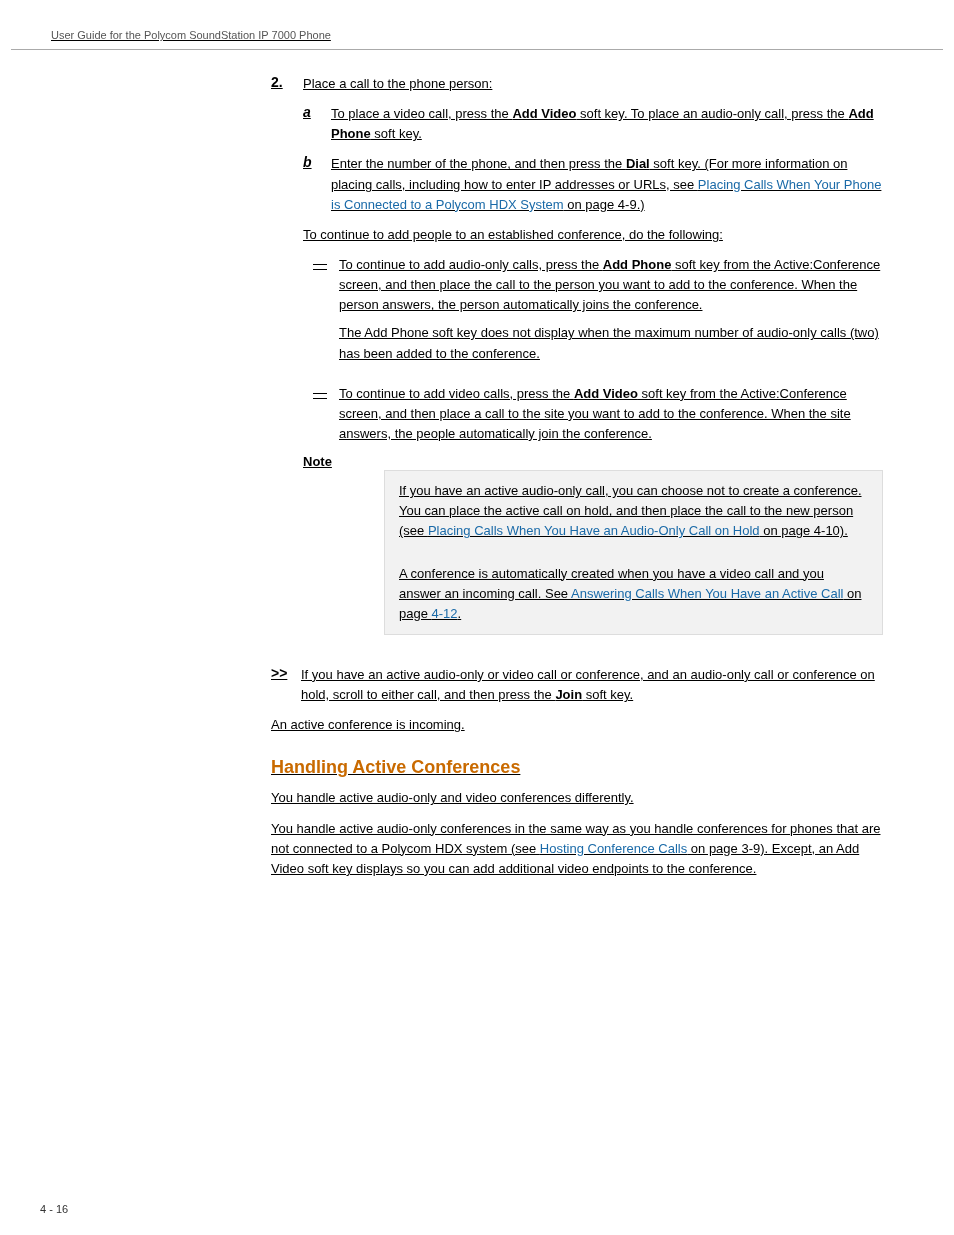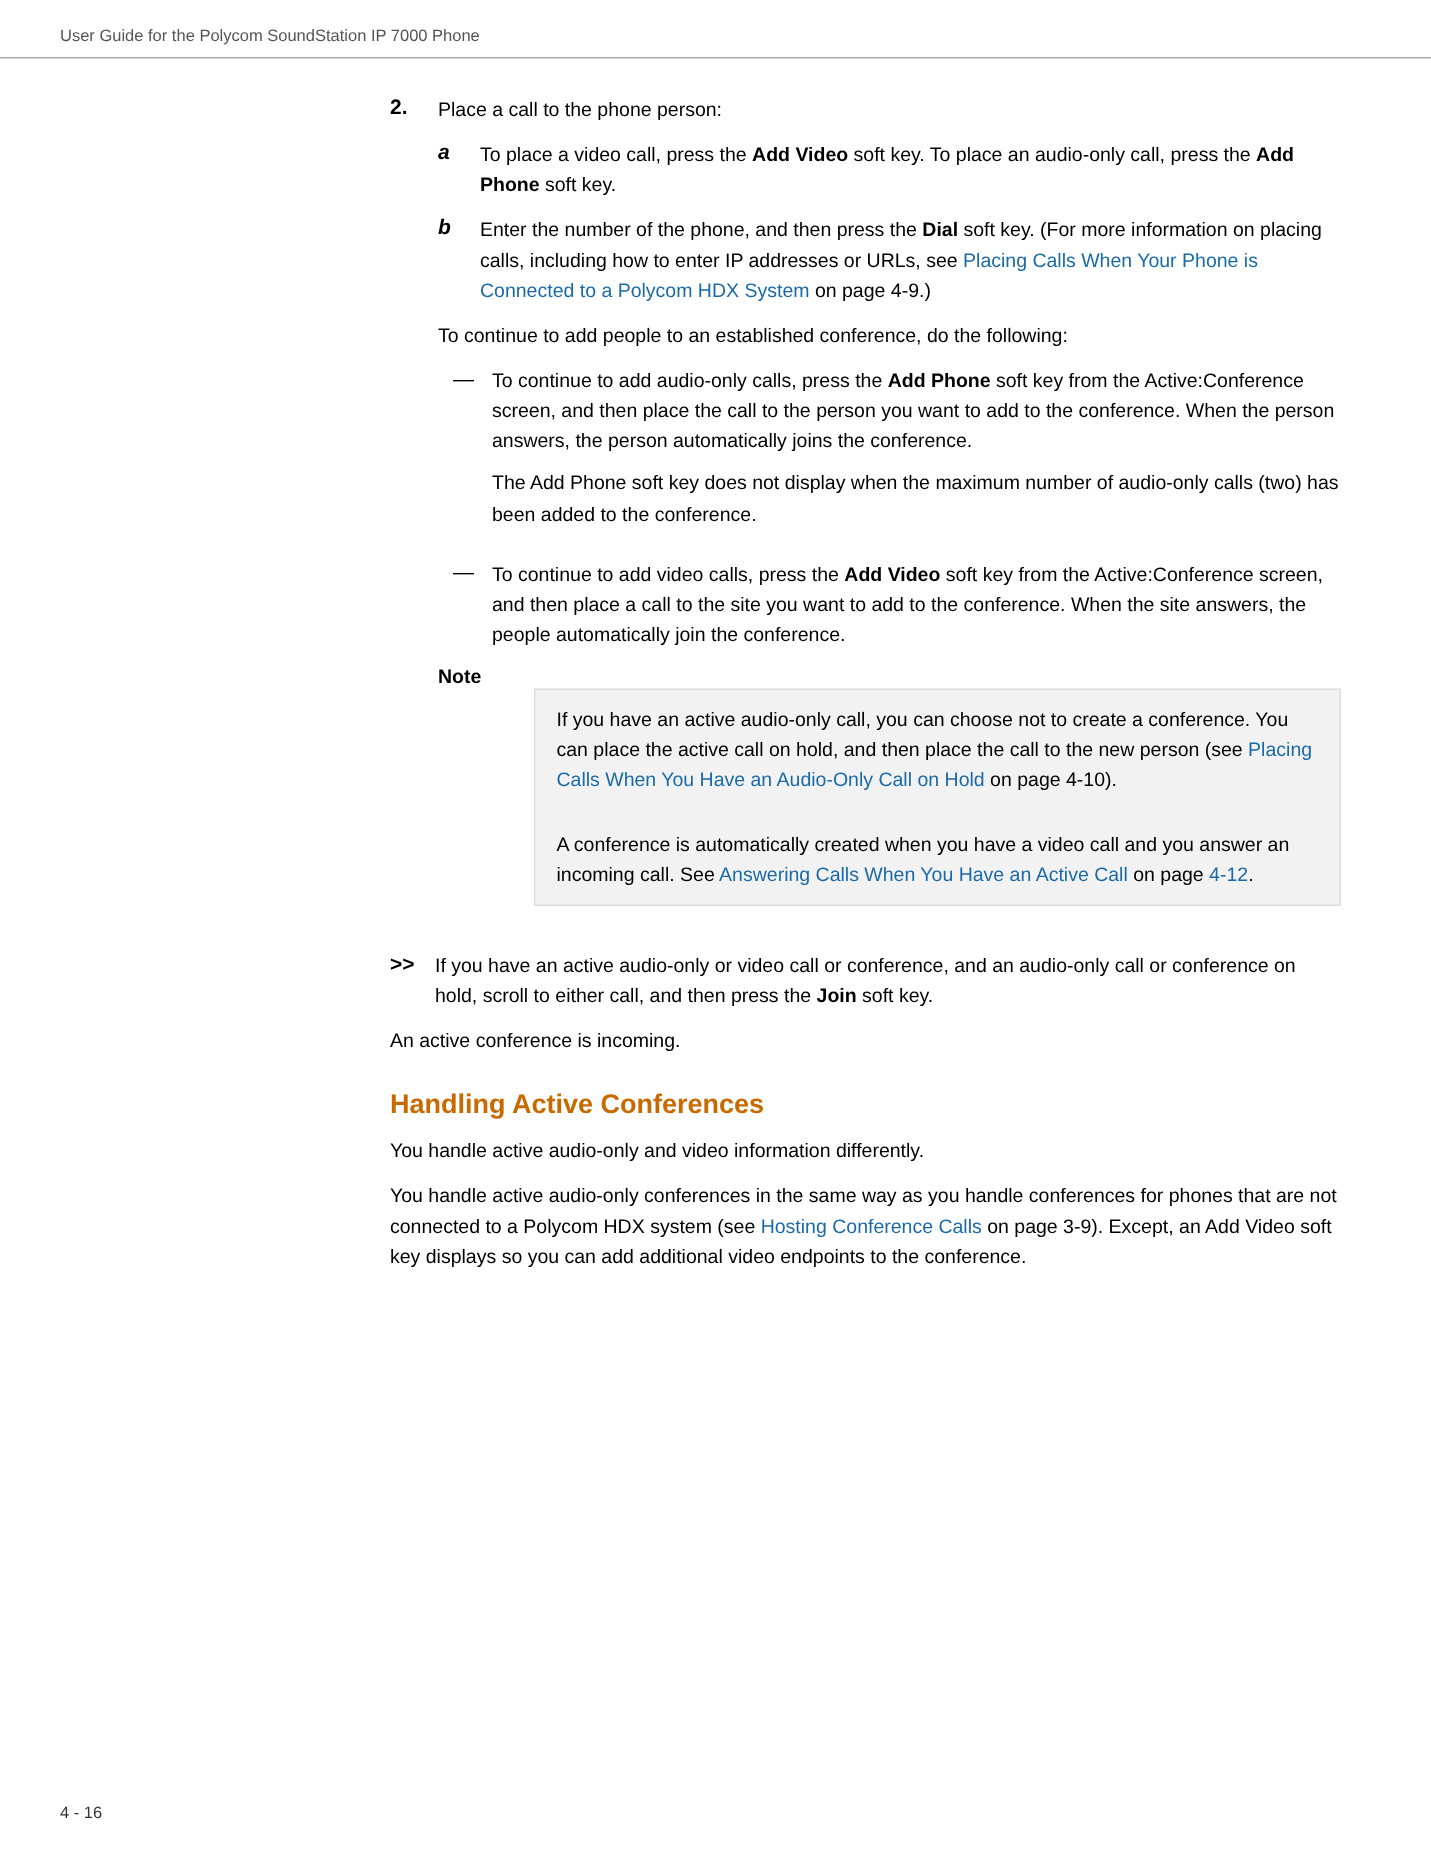--- a/index.html
+++ b/index.html
@@ -7,22 +7,23 @@
       font-family: Arial, Helvetica, sans-serif;
       font-size: 13px;
       background: #fff;
       color: #000;
       width: 954px;
       min-height: 1235px;
     }
     .page {
       width: 954px;
       min-height: 1235px;
-      padding: 0;
+      padding: 11px;
       position: relative;
+      text-decoration: underline;
     }
     .header {
       padding: 18px 40px 8px 40px;
       border-bottom: 1px solid #aaa;
       font-size: 11px;
       color: #555;
     }
     .content {
       padding: 24px 60px 40px 60px;
     }
@@ -88,21 +89,21 @@
     }
     .note-box {
       background: #f2f2f2;
       border: 1px solid #ddd;
       padding: 10px 14px;
       margin: 16px 0;
       line-height: 1.55;
     }
     .note-row {
       display: flex;
-      gap: 4px;
+      gap: 21px;
       margin-bottom: 0;
     }
     .note-label {
       font-weight: bold;
       font-size: 13px;
       min-width: 60px;
       text-align: left;
       padding-top: 0;
     }
     .note-para {
@@ -211,21 +212,21 @@
         <div class="step-arrow-symbol">&gt;&gt;</div>
         <div style="line-height:1.55;">
           <span>If you have an active audio-only or video call or conference, and an audio-only call or conference on hold, scroll to either call, and then press the </span><span class="bold">Join</span><span> soft key.</span>
         </div>
       </div>
 
       <div class="para">An active conference is incoming.</div>
 
       <div class="section-heading-orange">Handling Active Conferences</div>
 
-      <div class="para">You handle active audio-only and video information differently.</div>
+      <div class="para">You handle active audio-only and video conferences differently.</div>
 
       <div class="para">
         <span>You handle active audio-only conferences in the same way as you handle conferences for phones that are not connected to a Polycom HDX system (see </span><a class="link" href="#">Hosting Conference Calls</a><span> on page 3-9). Except, an Add Video soft key displays so you can add additional video endpoints to the conference.</span>
       </div>
 
     </div>
   </div>
 
   <div class="footer-pagenum">4 - 16</div>
 </div>

